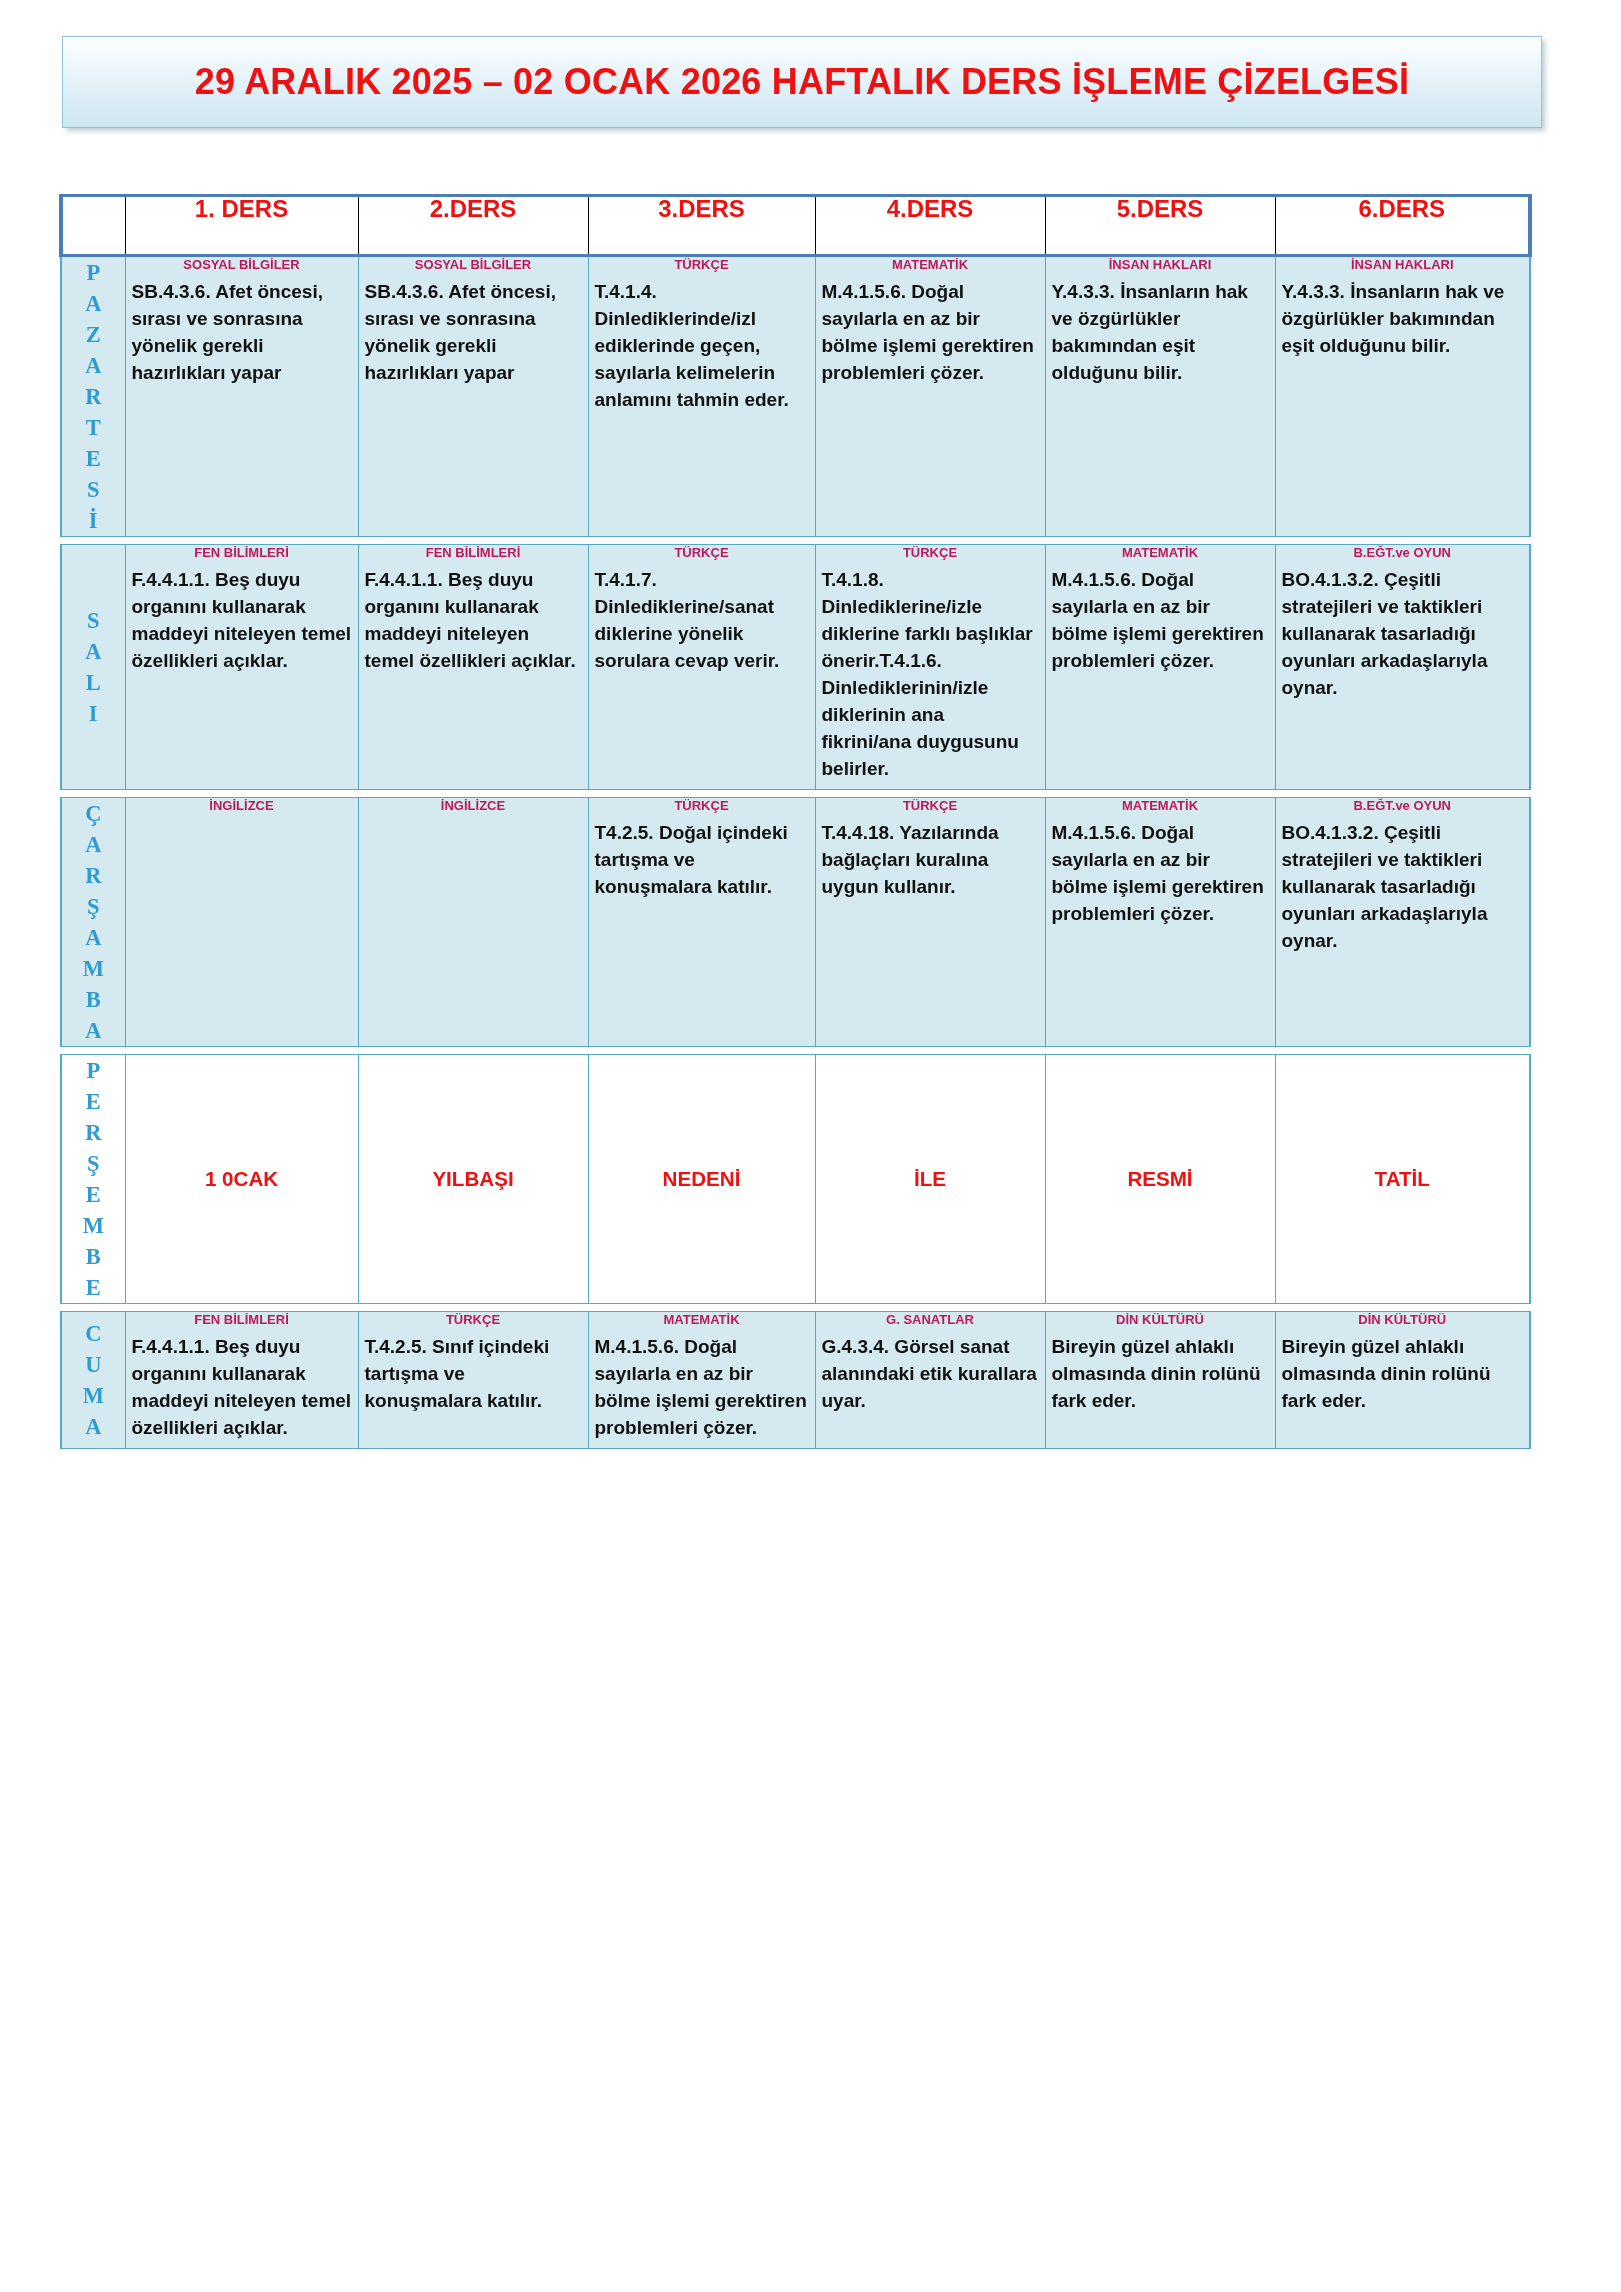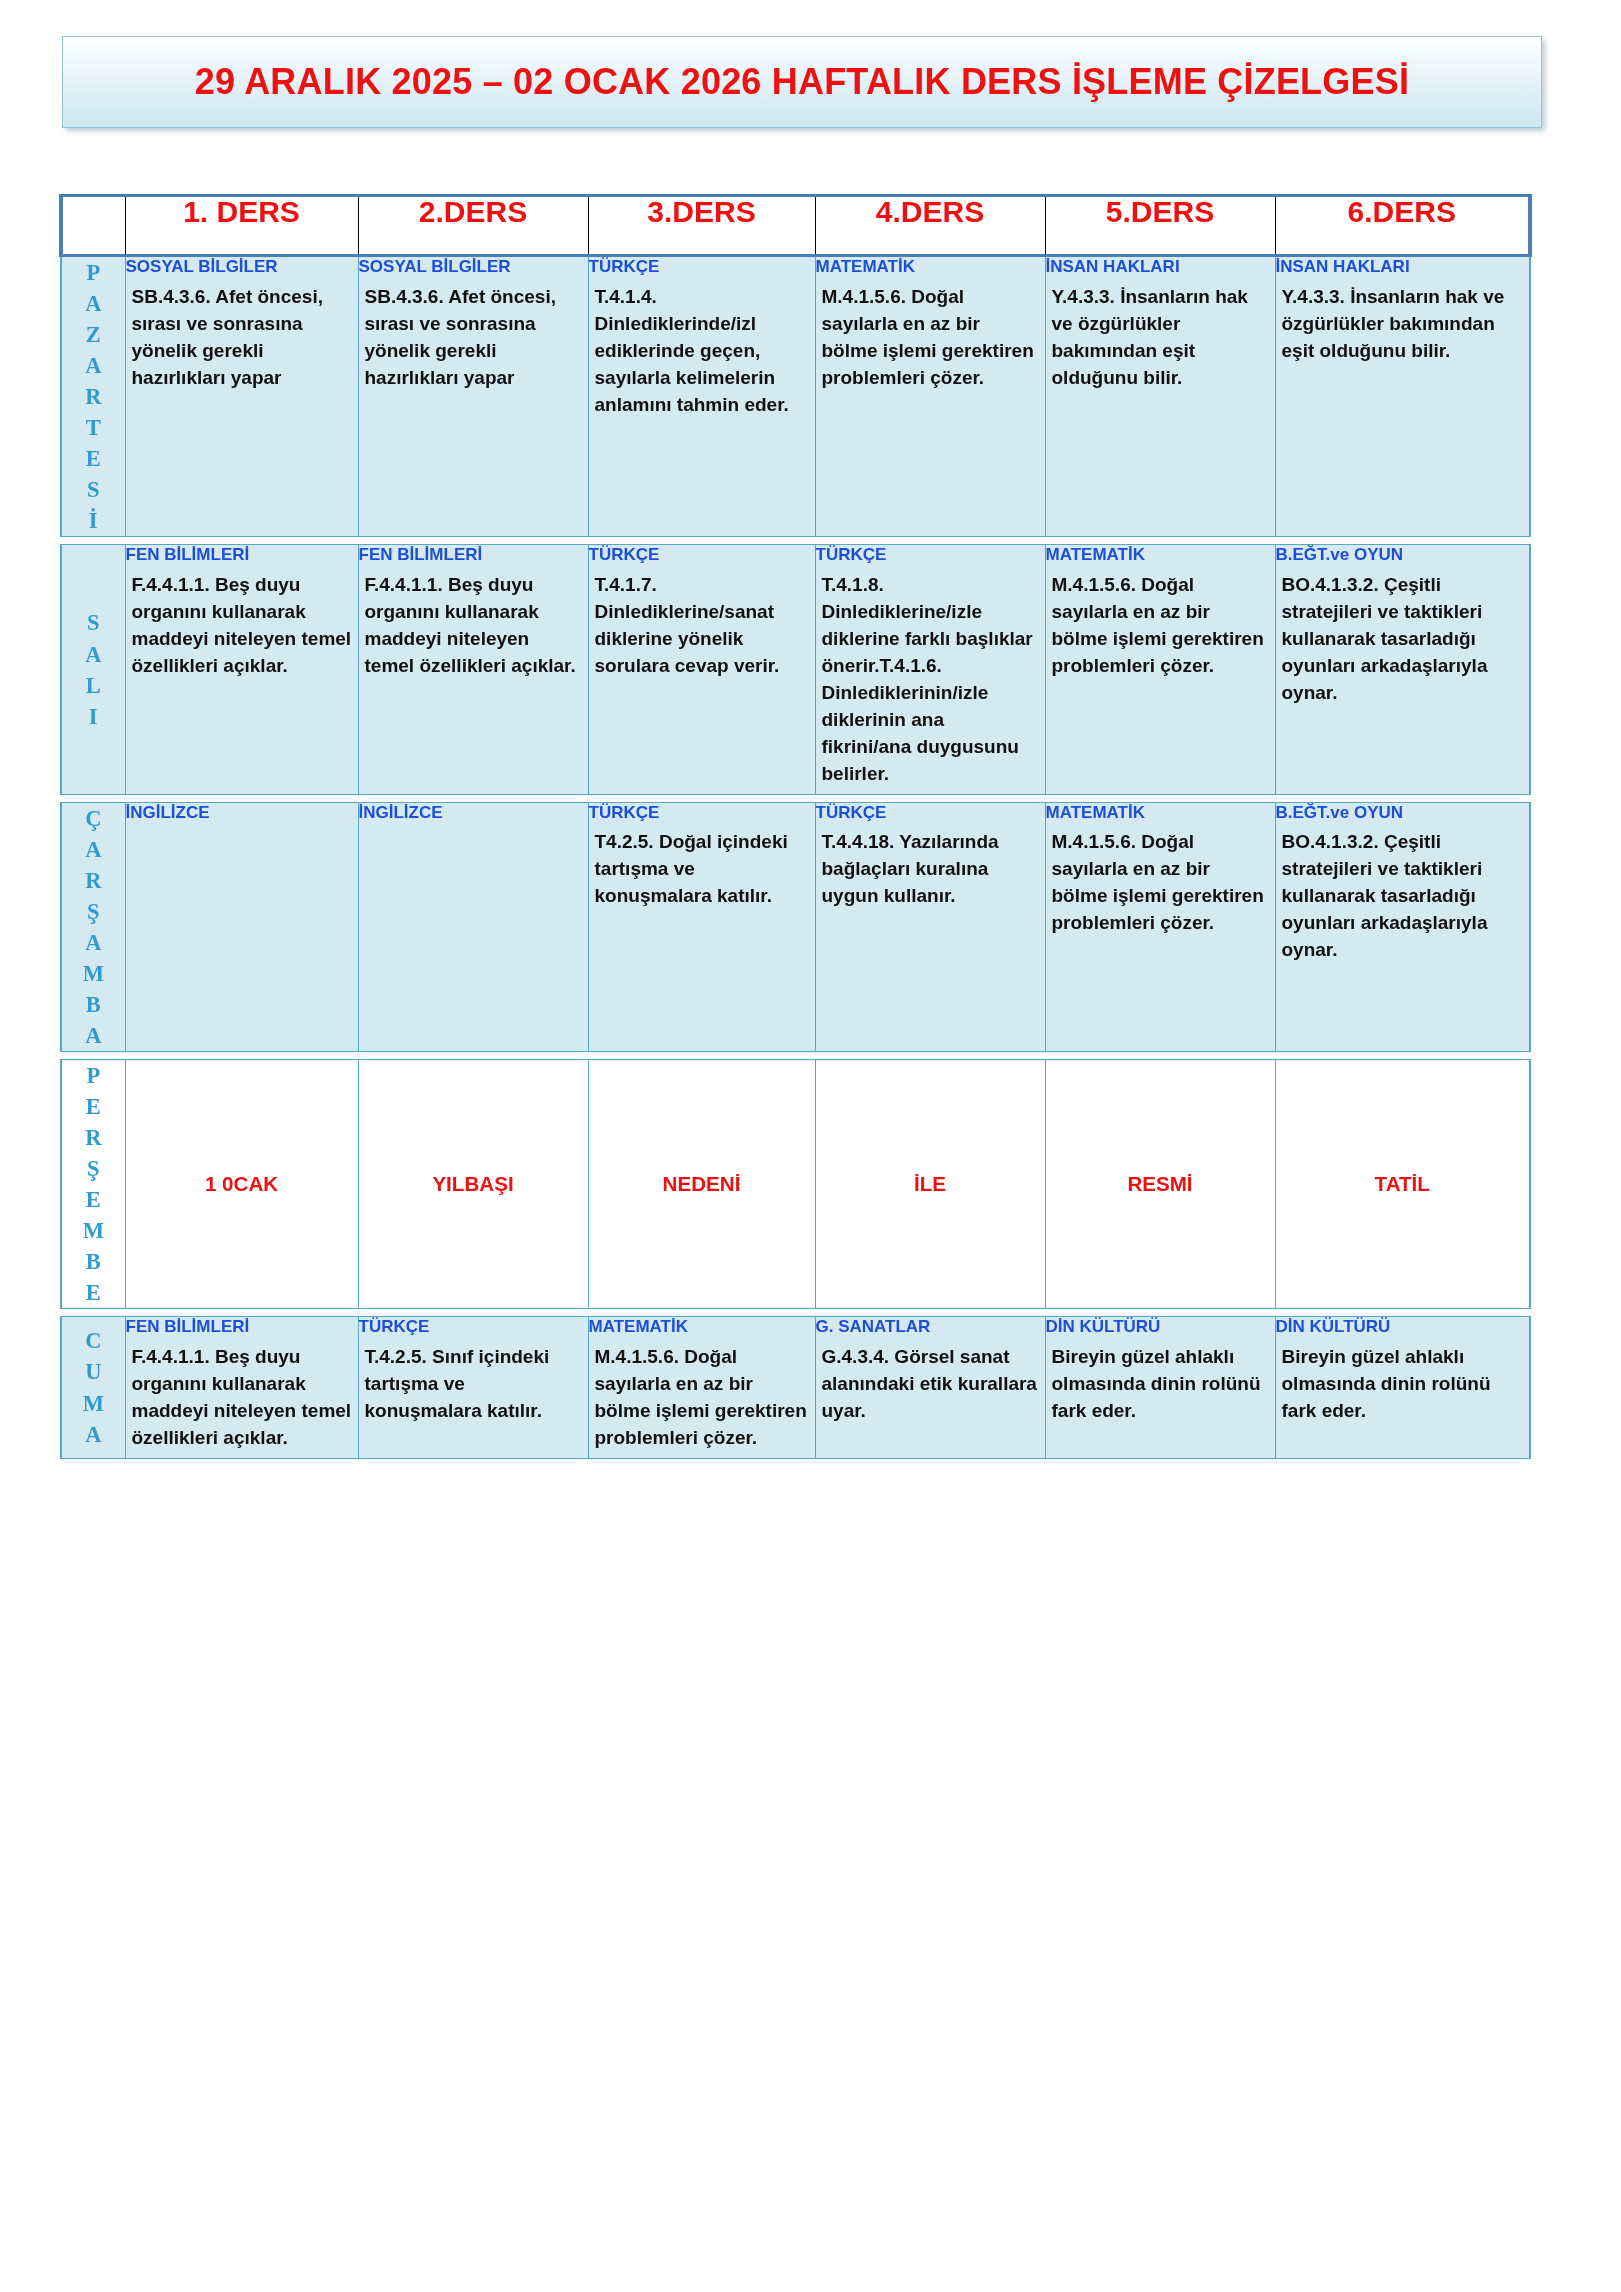--- a/index.html
+++ b/index.html
@@ -77,21 +77,21 @@
     vertical-align: middle;
   }
   .hdr-row td.corner {
     border-left: 4.9px solid #4a7ebb;
   }
   .hdr-row td.last {
     border-right: 4.9px solid #4a7ebb;
   }
   .hdr-label {
     color: #ee1111;
-    font-size: 30px;
+    font-size: 24px;
     font-weight: bold;
     line-height: 1;
   }
 
   
   .day-row td {
     background: #d5e9f0;
     border: 1px solid #56a9c4;
     border-left-width: 1px;
     border-right-width: 1px;
@@ -130,26 +130,27 @@
     display: block;
     text-align: center;
   }
   .daylabel span { display: block; }
 
   
   .cell {
     padding: 9.8px 8.8px 9.8px 10.8px;
   }
   .subject {
-    color: #1d4ed8;
-    font-size: 17px;
+    color: #be185d;
+    font-size: 13px;
     font-weight: bold;
     line-height: 1.22;
     margin: 0 0 2px 0;
     display: block;
+    text-align: center;
   }
   .objective {
     color: #111111;
     font-size: 19px;
     font-weight: bold;
     line-height: 1.42;
     margin: 6px;
     display: block;
     word-break: break-word;
   }

